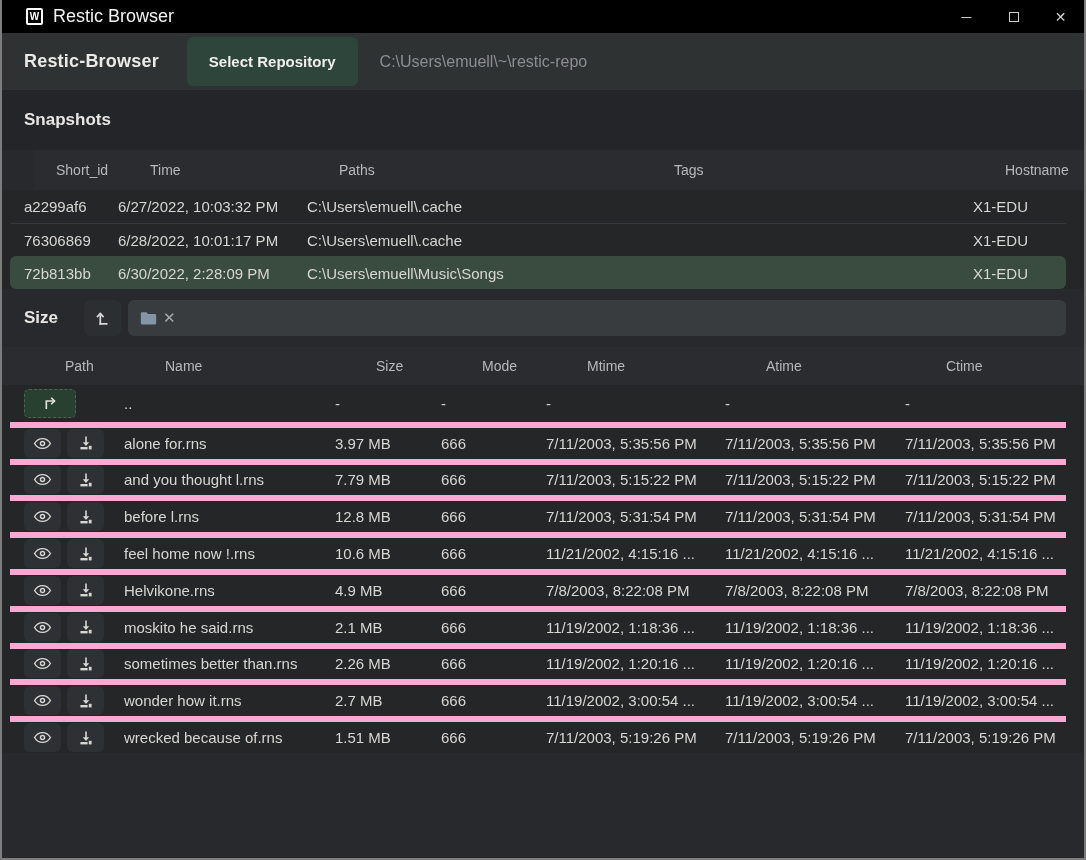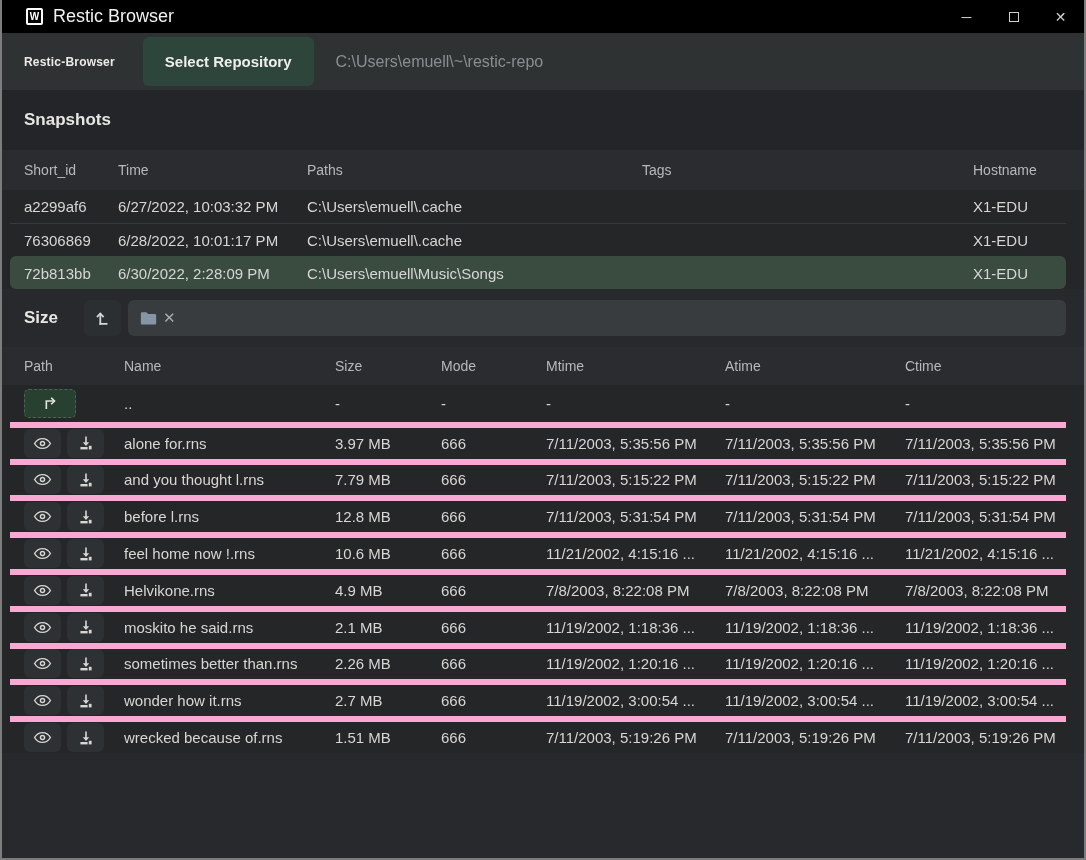--- a/index.html
+++ b/index.html
@@ -22,33 +22,33 @@
     font-size:10px; font-weight:bold; color:#fff;
   }
   .titlebar .app-title { margin-left:10px; font-size:18px; color:#f2f2f2; }
   .titlebar .spacer { flex:1; }
   .win-btn { width:47px; height:33px; display:flex; align-items:center; justify-content:center;
              color:#cfcfcf; font-size:14px; cursor:default; }
   .win-btn .sq { width:10px; height:10px; border:1px solid #cfcfcf; display:block; }
 
   
   .header { height:57px; background:#2f3233; display:flex; align-items:center; flex:0 0 auto; }
-  .header .brand { margin-left:22px; font-size:12px; font-weight:bold; color:#eceae7; letter-spacing:.2px; }
+  .header .brand { margin-left:22px; font-size:18px; font-weight:bold; color:#eceae7; letter-spacing:.2px; }
   .btn-repo {
     margin-left:28px; background:#2d453a; color:#f0eeec; border:none; border-radius:6px;
     font-family:inherit; font-size:15px; font-weight:bold; padding:16px 22px; cursor:pointer;
   }
   .repo-path { margin-left:22px; font-size:16px; color:#8b8e90; }
 
   
   .section-title-band { height:60px; background:#232528; display:flex; align-items:center; flex:0 0 auto; }
   .section-title-band .t { margin-left:22px; font-size:17px; font-weight:bold; color:#e8e6e3; }
 
   
-  .snap-header { height:40px; background:#2a2c2f; display:flex; align-items:center; flex:0 0 auto; }
+  .snap-header { height:40px; background:#2a2c2f; display:flex; align-items:center; flex:0 0 auto;margin-left:32px; }
   .snap-grid { display:grid; grid-template-columns:94px 189px 335px 331px 1fr; align-items:center; width:100%; }
   .snap-header .snap-grid { padding-left:22px; padding-right:18px; }
   .snap-header .cell { font-size:14px; color:#b6b9bb; }
   .s-row {
     height:33px; margin:0 18px 0 8px; padding-left:14px; background:transparent;
     display:flex; align-items:center; border-top:1px solid #37393c; cursor:pointer;
   }
   .snap-body { background:#242628; flex:0 0 auto; }
   .snap-body .s-row:first-child { border-top:none; }
   .s-row .cell { font-size:15px; color:#d8d6d3; white-space:nowrap; overflow:hidden; }
@@ -64,21 +64,21 @@
   .path-box {
     margin-left:7px; margin-right:18px; flex:1; height:36px; background:#393c3e; border-radius:6px;
     display:flex; align-items:center; padding:0 10px 0 12px; cursor:text;
   }
   .path-box .txt { margin-left:9px; flex:1; font-size:14.5px; color:#b7bab8; white-space:nowrap; overflow:hidden; }
   .path-clear { background:none; border:none; color:#a9acad; font-size:15px; cursor:pointer; padding:2px 6px; font-family:inherit; }
 
   
   .files-header { height:38px; background:#2a2c2f; display:flex; align-items:center; flex:0 0 auto; }
   .files-grid { display:grid; grid-template-columns:100px 211px 106px 105px 179px 180px 1fr; align-items:center; width:100%; }
-  .files-header .files-grid { padding-left:22px; padding-right:18px; }
+  .files-header .files-grid { padding-left:22px; padding-right:18px;margin-left:41px; }
   .files-header .cell { font-size:14px; color:#b6b9bb; }
   .files-body { background:#242628; flex:0 0 auto; }
   .f-row {
     height:36.8px; margin:0 18px 0 8px; padding-left:14px;
     display:flex; align-items:center; border-top:6px solid #f9a8d4;
   }
   .files-body .f-row:first-child { border-top:none; }
   .f-row .cell { font-size:15px; color:#d8d6d3; white-space:nowrap; overflow:hidden; padding-right:8px; }
   .actions { display:flex; gap:6px; }
   .icon-btn {

